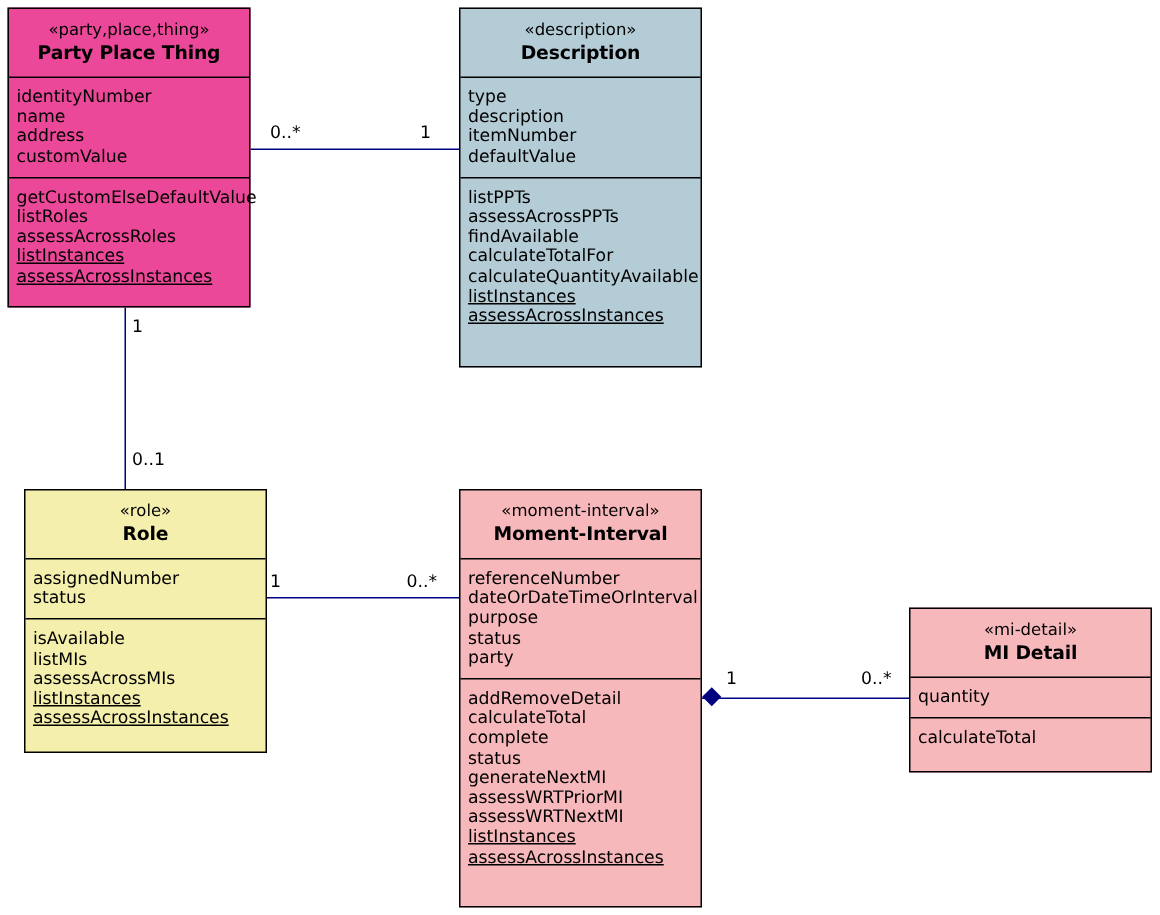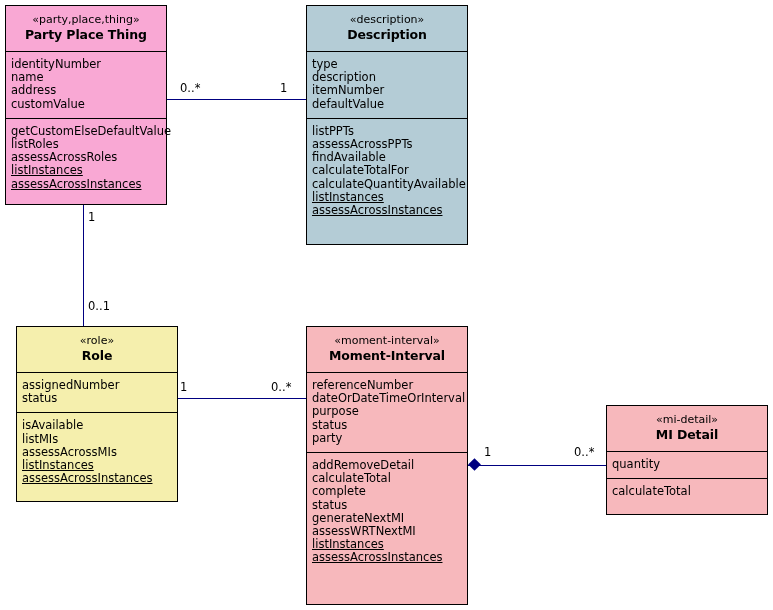--- a/index.html
+++ b/index.html
@@ -53,21 +53,21 @@
   .feature {
     display: block;
     font-size: 11.5px;
     line-height: 13.2px;
     color: #000000;
     white-space: nowrap;
   }
   .feature.static { text-decoration: underline; }
 
   
-  .c-green  { background: #f9a8d4; }
+  .c-green  { background: #ec4899; }
   .c-blue   { background: #b4ccd6; }
   .c-yellow { background: #f5efad; }
   .c-pink   { background: #f7b8bc; }
 
   
   .edge-h {
     position: absolute;
     height: 0;
     border-top: 1px solid #000080;
     z-index: 2;
@@ -188,20 +188,21 @@
       <span class="feature">purpose</span>
       <span class="feature">status</span>
       <span class="feature">party</span>
     </div>
     <div class="uml-compartment no-rule">
       <span class="feature">addRemoveDetail</span>
       <span class="feature">calculateTotal</span>
       <span class="feature">complete</span>
       <span class="feature">status</span>
       <span class="feature">generateNextMI</span>
+      <span class="feature">assessWRTPriorMI</span>
       <span class="feature">assessWRTNextMI</span>
       <span class="feature static">listInstances</span>
       <span class="feature static">assessAcrossInstances </span>
     </div>
   </div>
 
   <div class="uml-class c-pink" style="left:606px; top:405px; width:162px; height:110px;">
     <div class="uml-header">
       <span class="stereotype">«mi-detail»</span>
       <span class="classname">MI Detail</span>

